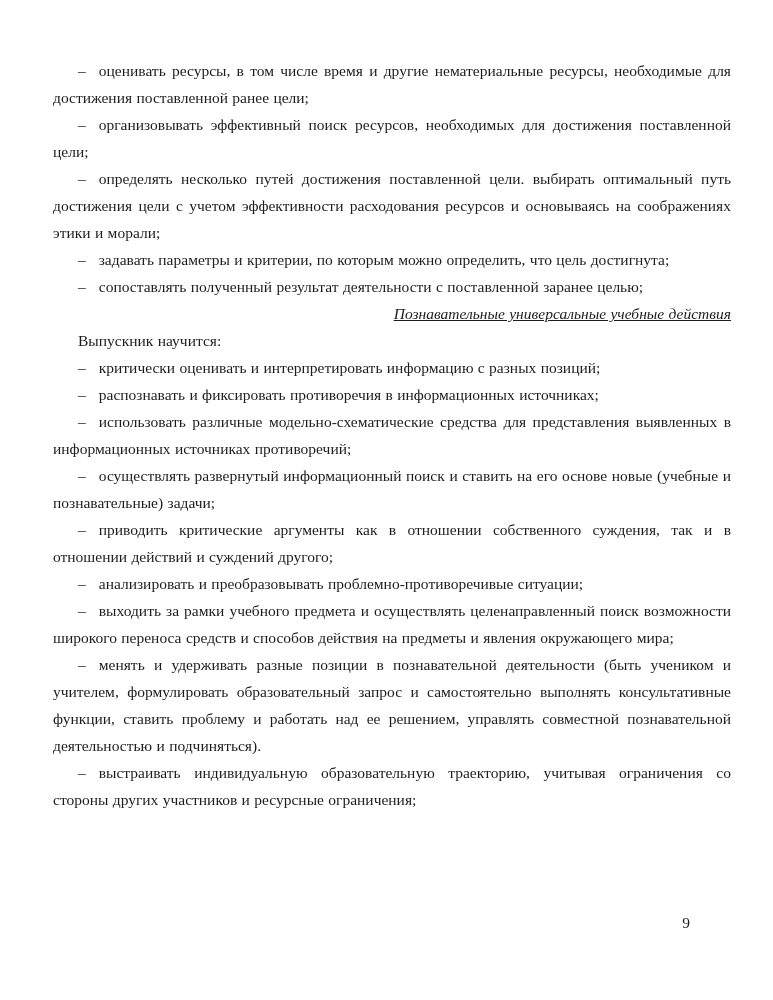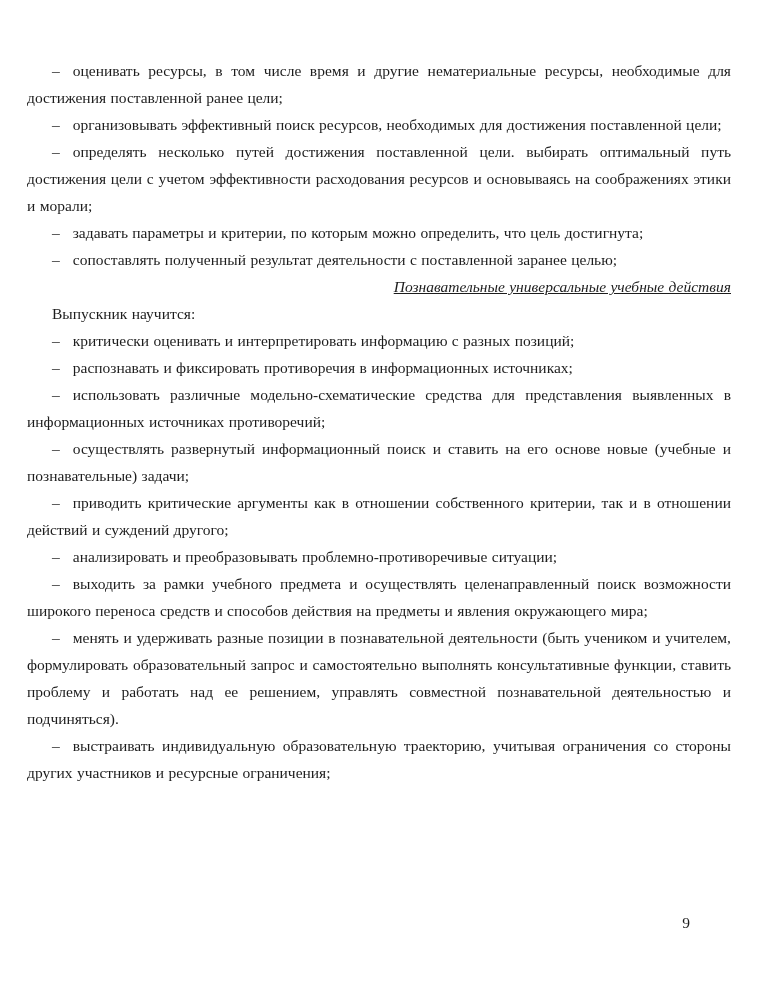--- a/index.html
+++ b/index.html
@@ -6,21 +6,21 @@
     margin: 0;
     padding: 0;
     background: #ffffff;
   }
   .page {
     position: relative;
     width: 773px;
     height: 1000px;
     background: #ffffff;
     box-sizing: border-box;
-    padding: 57px 42px 0 27px;
+    padding: 57px 42px 0 53px;
     font-family: "Liberation Serif", "DejaVu Serif", serif;
     color: #1d1d1d;
     overflow: hidden;
   }
   .para {
     margin: 0;
     font-size: 15.5px;
     line-height: 27px;
     text-align: justify;
     text-indent: 25px;
@@ -69,21 +69,21 @@
 
     <p class="para bullet"><span class="marker">–</span><span>критически оценивать и интерпретировать информацию с разных позиций;</span></p>
 
     <p class="para bullet"><span class="marker">–</span><span>распознавать и фиксировать противоречия в информационных источниках;</span></p>
 
     <p class="para bullet"><span class="marker">–</span><span>использовать различные модельно-схематические средства для представления выявленных в информационных источниках противоречий;</span></p>
 
     <p class="para bullet"><span class="marker">–</span><span>осуществлять развернутый информационный поиск и ставить на его основе новые (учебные и познавательные) задачи;</span></p>
 
 
-    <p class="para bullet"><span class="marker">–</span><span>приводить критические аргументы как в отношении собственного критерии, так и в отношении действий и суждений другого;</span></p>
+    <p class="para bullet"><span class="marker">–</span><span>приводить критические аргументы как в отношении собственного суждения, так и в отношении действий и суждений другого;</span></p>
 
     <p class="para bullet"><span class="marker">–</span><span>анализировать и преобразовывать проблемно-противоречивые ситуации;</span></p>
 
     <p class="para bullet"><span class="marker">–</span><span>выходить за рамки учебного предмета и осуществлять целенаправленный поиск возможности широкого переноса средств и способов действия на предметы и явления окружающего мира;</span></p>
 
     <p class="para bullet"><span class="marker">–</span><span>менять и удерживать разные позиции в познавательной деятельности (быть учеником и учителем, формулировать образовательный запрос и самостоятельно выполнять консультативные функции, ставить проблему и работать над ее решением, управлять совместной познавательной деятельностью и подчиняться).</span></p>
 
     <p class="para bullet"><span class="marker">–</span><span>выстраивать индивидуальную образовательную траекторию, учитывая ограничения со стороны других участников и ресурсные ограничения;</span></p>
 
   </div>

